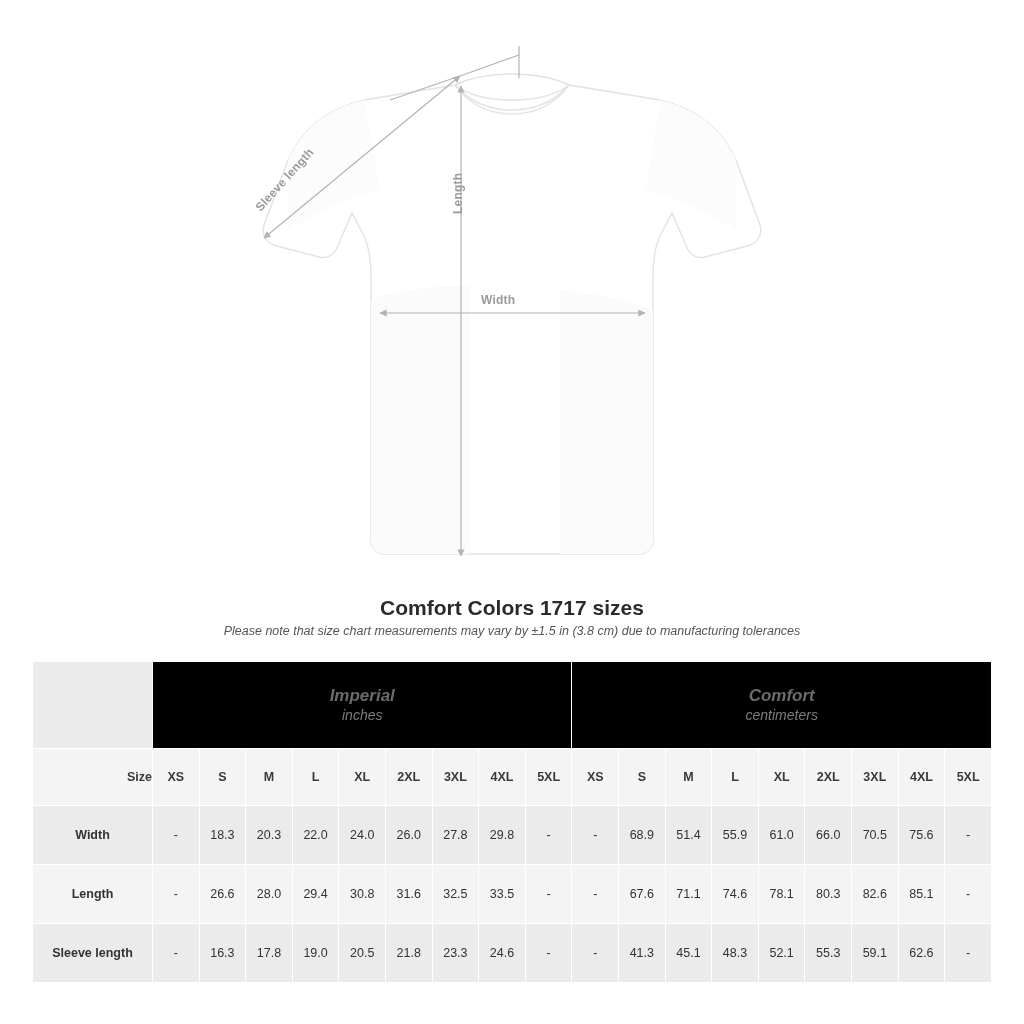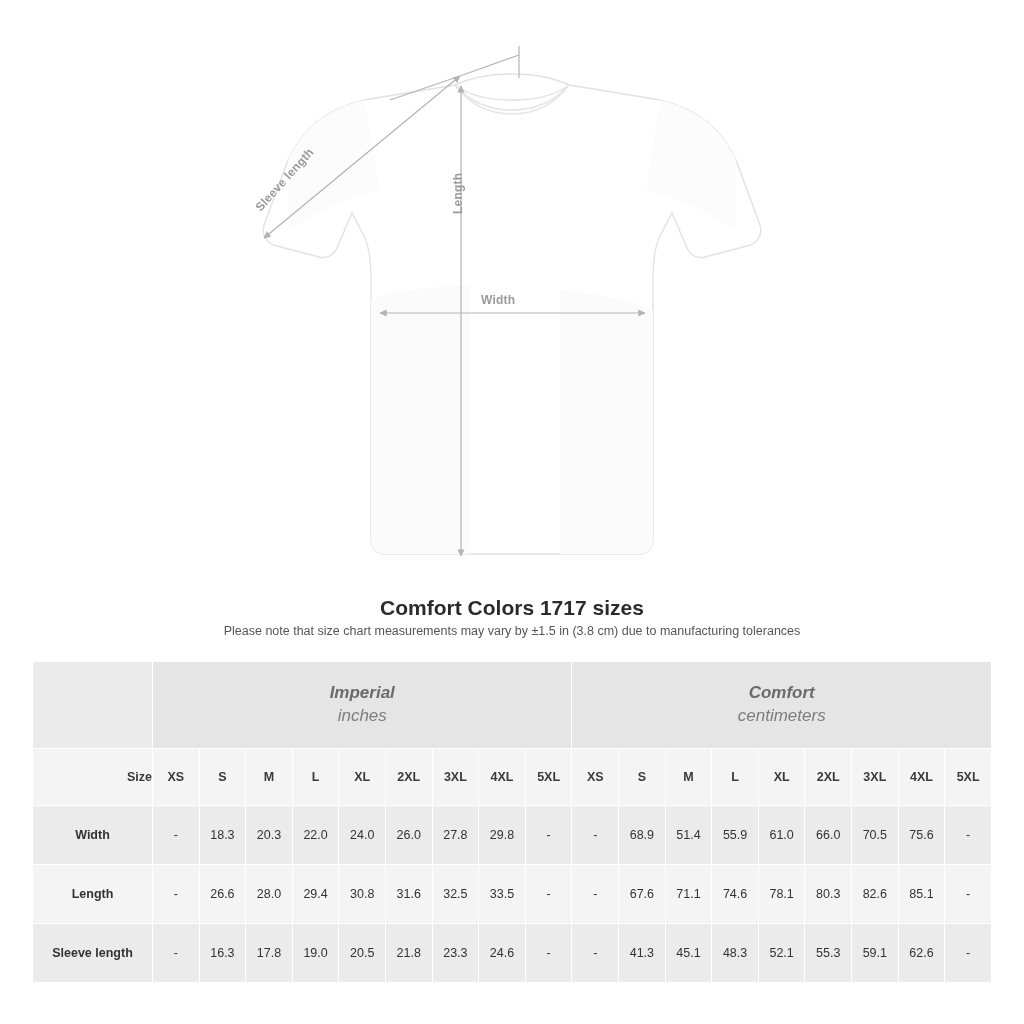--- a/index.html
+++ b/index.html
@@ -63,20 +63,21 @@
     margin-top: 6px;
   }
   .chart-title {
     font-size: 21px;
     font-weight: bold;
     color: #2b2b2b;
     margin: 0 0 4px 0;
   }
   .chart-note {
     font-size: 12.5px;
+    font-style: italic;
     color: #555555;
     margin: 0;
   }
 
   
   .table-wrap {
     margin: 23px 32px 0 32px;
   }
   table.size-table {
     border-collapse: collapse;
@@ -86,33 +87,33 @@
   table.size-table td,
   table.size-table th {
     border: 1px solid #ffffff;
     text-align: center;
     font-size: 12.5px;
     color: #333333;
     padding: 0;
   }
   .unit-head {
     height: 86px;
-    background: #e5e5e5;
+    background: #000000;
     vertical-align: middle;
   }
   .unit-head .unit-name {
     font-size: 17px;
     font-style: italic;
     font-weight: bold;
     color: #6b6b6b;
     display: block;
     line-height: 1.25;
   }
   .unit-head .unit-sub {
-    font-size: 17px;
+    font-size: 14px;
     font-style: italic;
     color: #7d7d7d;
     display: block;
     line-height: 1.4;
   }
   .corner-cell {
     background: #ebebeb;
   }
   tr.head-row td {
     height: 56px;

